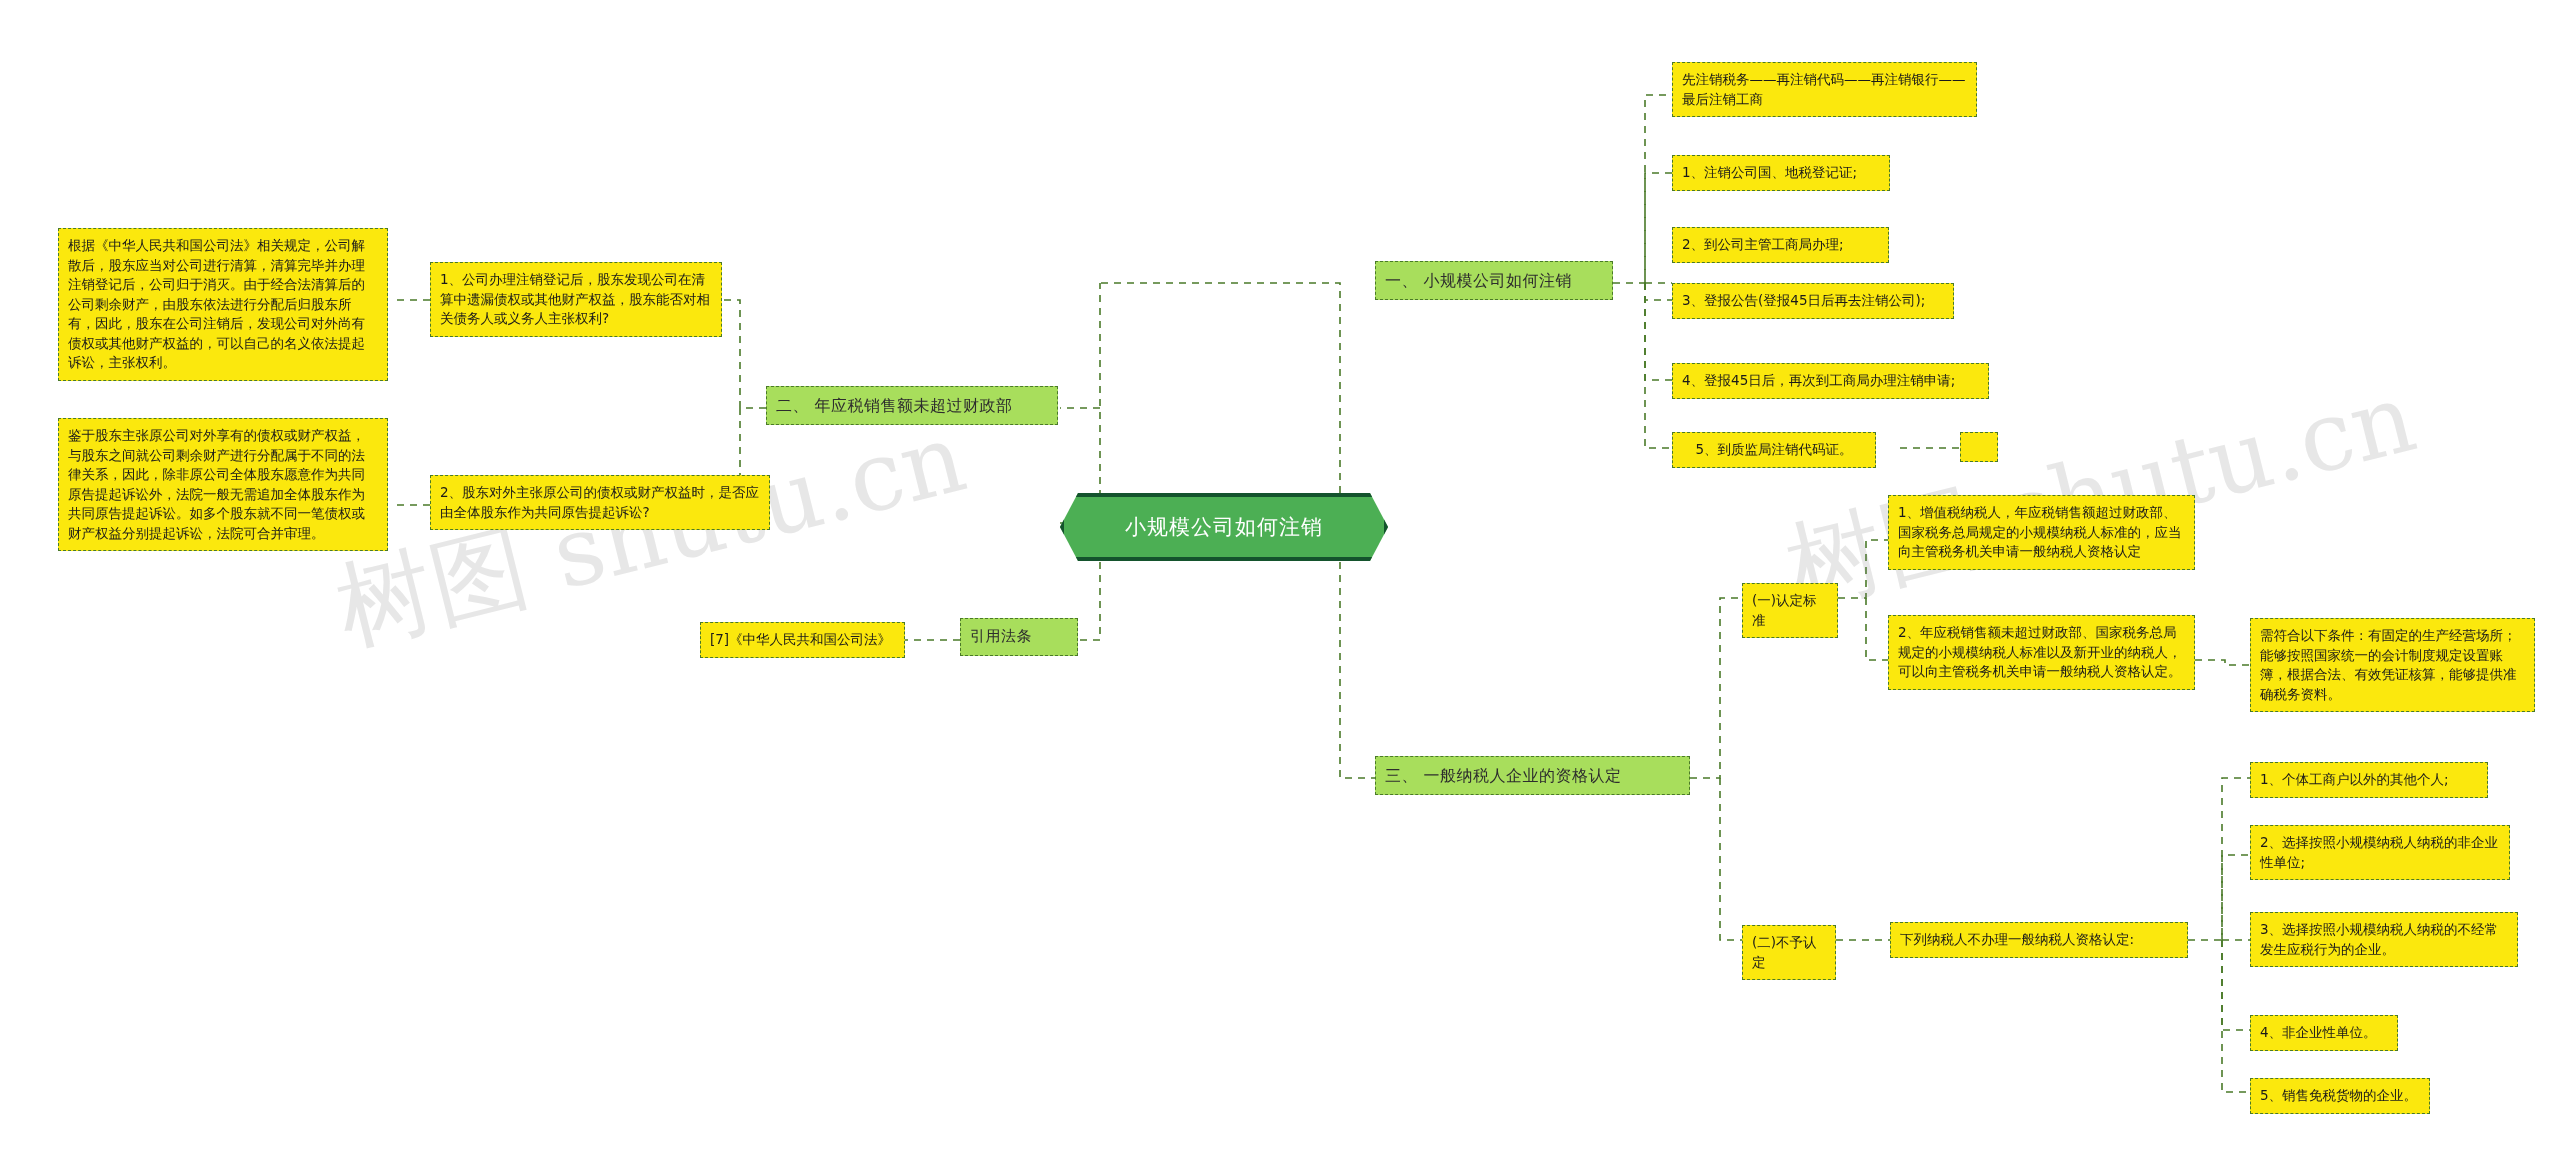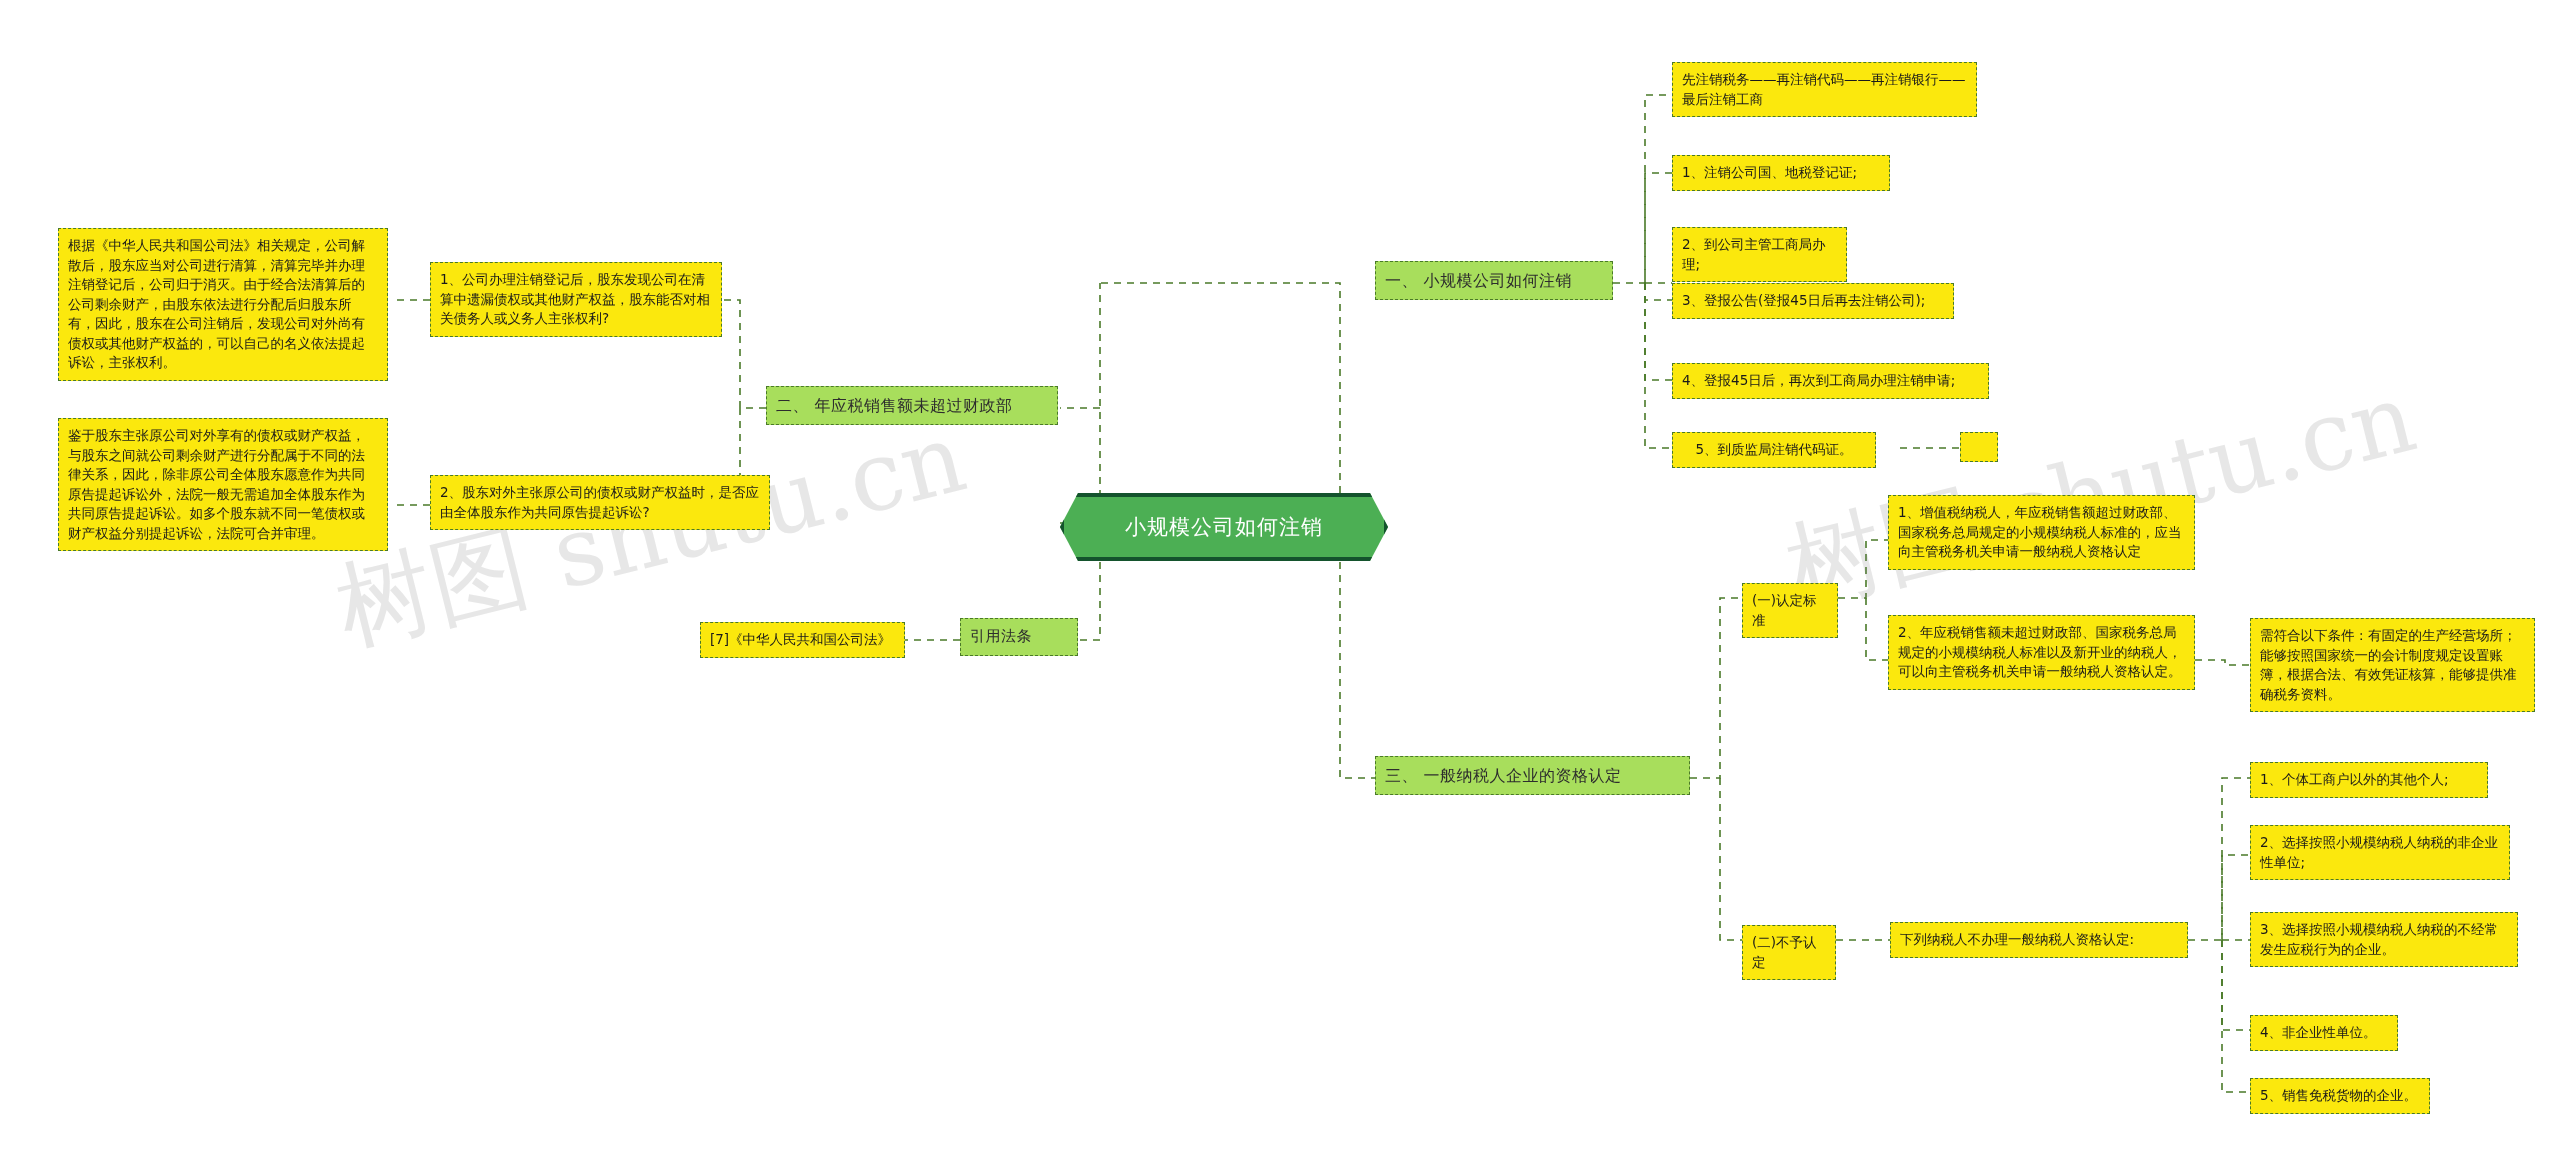--- a/index.html
+++ b/index.html
@@ -108,21 +108,21 @@
   <div class="node leaf" style="left:58px;top:228px;width:330px;">根据《中华人民共和国公司法》相关规定，公司解散后，股东应当对公司进行清算，清算完毕并办理注销登记后，公司归于消灭。由于经合法清算后的公司剩余财产，由股东依法进行分配后归股东所有，因此，股东在公司注销后，发现公司对外尚有债权或其他财产权益的，可以自己的名义依法提起诉讼，主张权利。</div>
   <div class="node leaf" style="left:58px;top:418px;width:330px;">鉴于股东主张原公司对外享有的债权或财产权益，与股东之间就公司剩余财产进行分配属于不同的法律关系，因此，除非原公司全体股东愿意作为共同原告提起诉讼外，法院一般无需追加全体股东作为共同原告提起诉讼。如多个股东就不同一笔债权或财产权益分别提起诉讼，法院可合并审理。</div>
 
   <div class="node branch small" style="left:960px;top:618px;width:118px;">引用法条</div>
   <div class="node leaf" style="left:700px;top:622px;width:205px;">[7]《中华人民共和国公司法》</div>
 
   <div class="node branch" style="left:1375px;top:261px;width:238px;">一、 小规模公司如何注销</div>
 
   <div class="node leaf" style="left:1672px;top:62px;width:305px;">先注销税务——再注销代码——再注销银行——最后注销工商</div>
   <div class="node leaf" style="left:1672px;top:155px;width:218px;">1、注销公司国、地税登记证;</div>
-  <div class="node leaf" style="left:1672px;top:227px;width:175px;">2、到公司主管工商局办理;</div>
+  <div class="node leaf" style="left:1672px;top:227px;width:217px;">2、到公司主管工商局办理;</div>
   <div class="node leaf" style="left:1672px;top:283px;width:282px;">3、登报公告(登报45日后再去注销公司);</div>
   <div class="node leaf" style="left:1672px;top:363px;width:317px;">4、登报45日后，再次到工商局办理注销申请;</div>
   <div class="node leaf" style="left:1672px;top:432px;width:204px;text-align:center;">5、到质监局注销代码证。</div>
   <div class="node leaf" style="left:1960px;top:432px;width:38px;height:30px;"></div>
 
   <div class="node branch" style="left:1375px;top:756px;width:315px;">三、 一般纳税人企业的资格认定</div>
 
   <div class="node leaf" style="left:1742px;top:583px;width:96px;">(一)认定标准</div>
   <div class="node leaf" style="left:1742px;top:925px;width:94px;">(二)不予认定</div>
 

